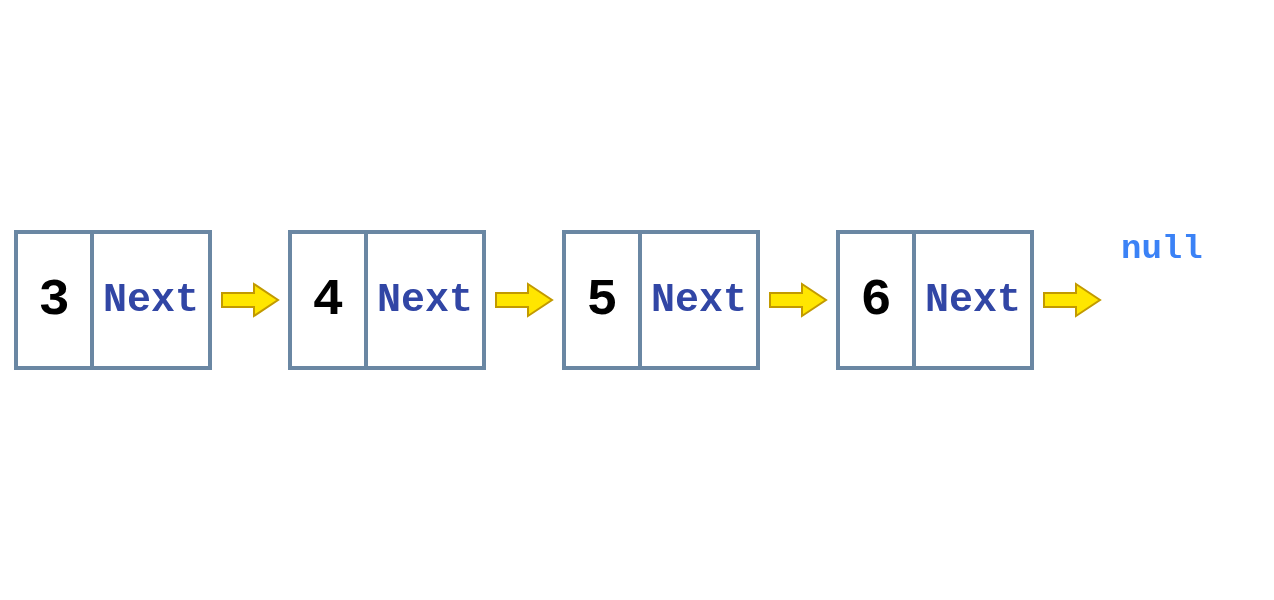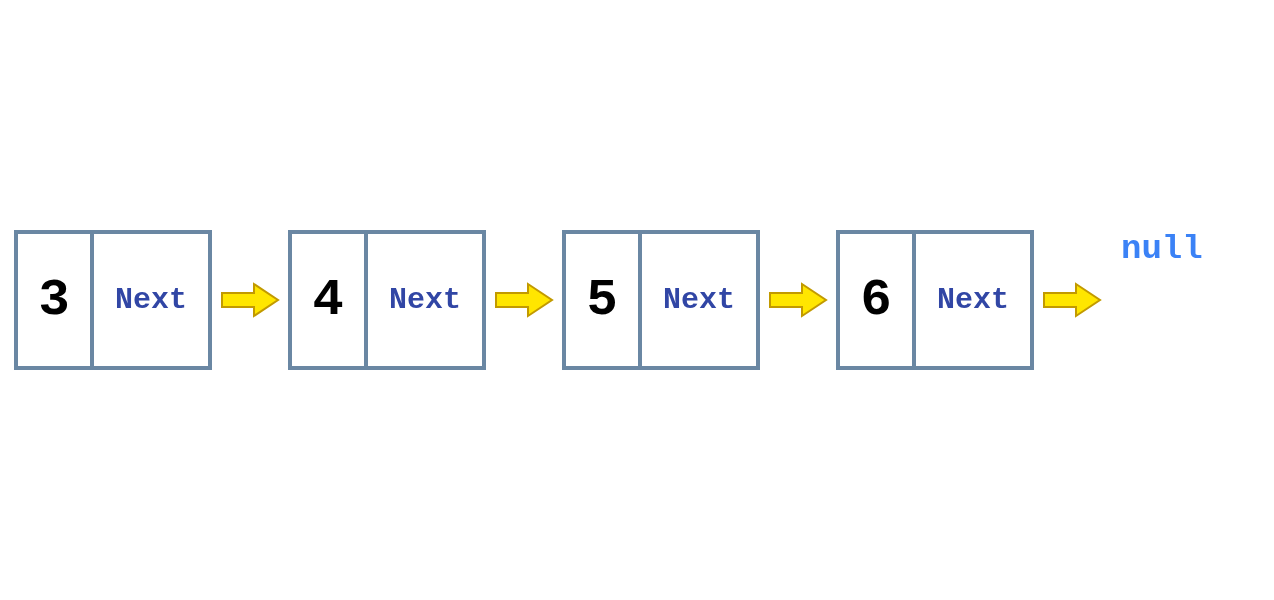--- a/index.html
+++ b/index.html
@@ -31,21 +31,21 @@
       border: 4px solid #6a87a3;
     }
     .cell.value {
       width: 80px;
       font-size: 52px;
       font-weight: bold;
       color: #000000;
     }
     .cell.pointer {
       width: 118px;
-      font-size: 30px;
+      font-size: 40px;
       font-weight: bold;
       color: #3146a5;
       border-left: none;
     }
     .arrow-wrap {
       display: flex;
       align-items: center;
       justify-content: center;
       width: 76px;
       height: 140px;

